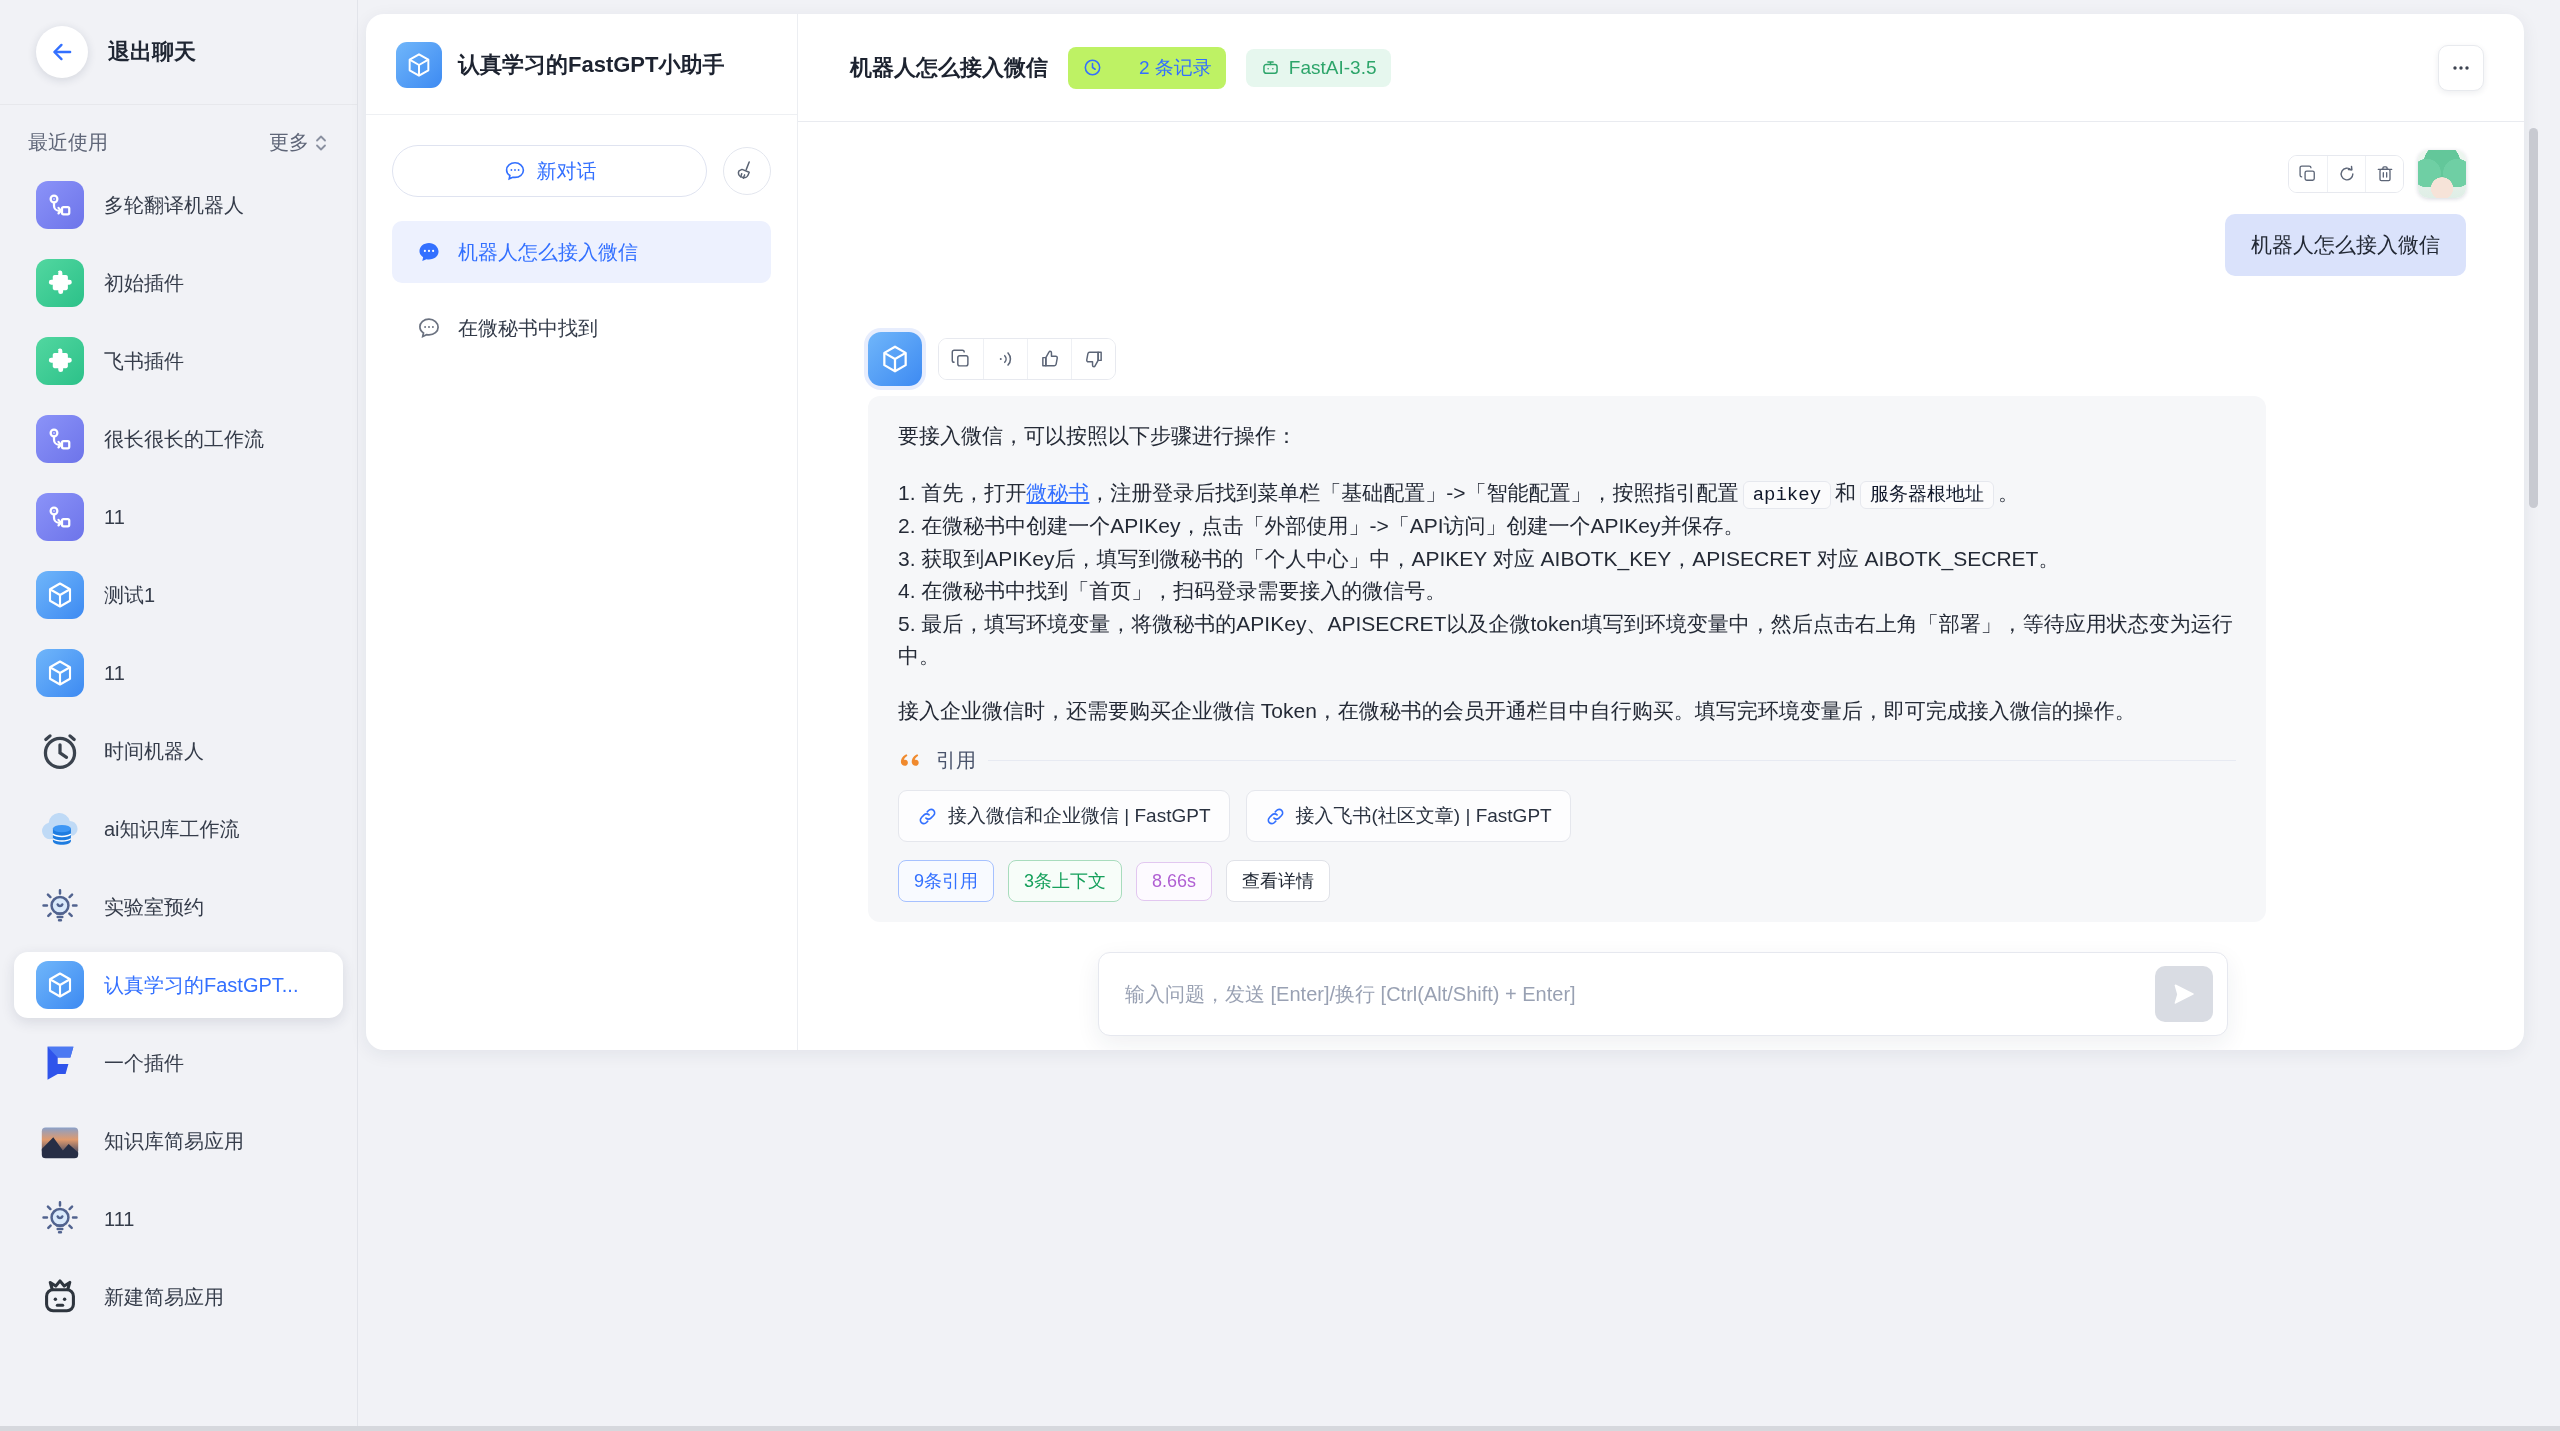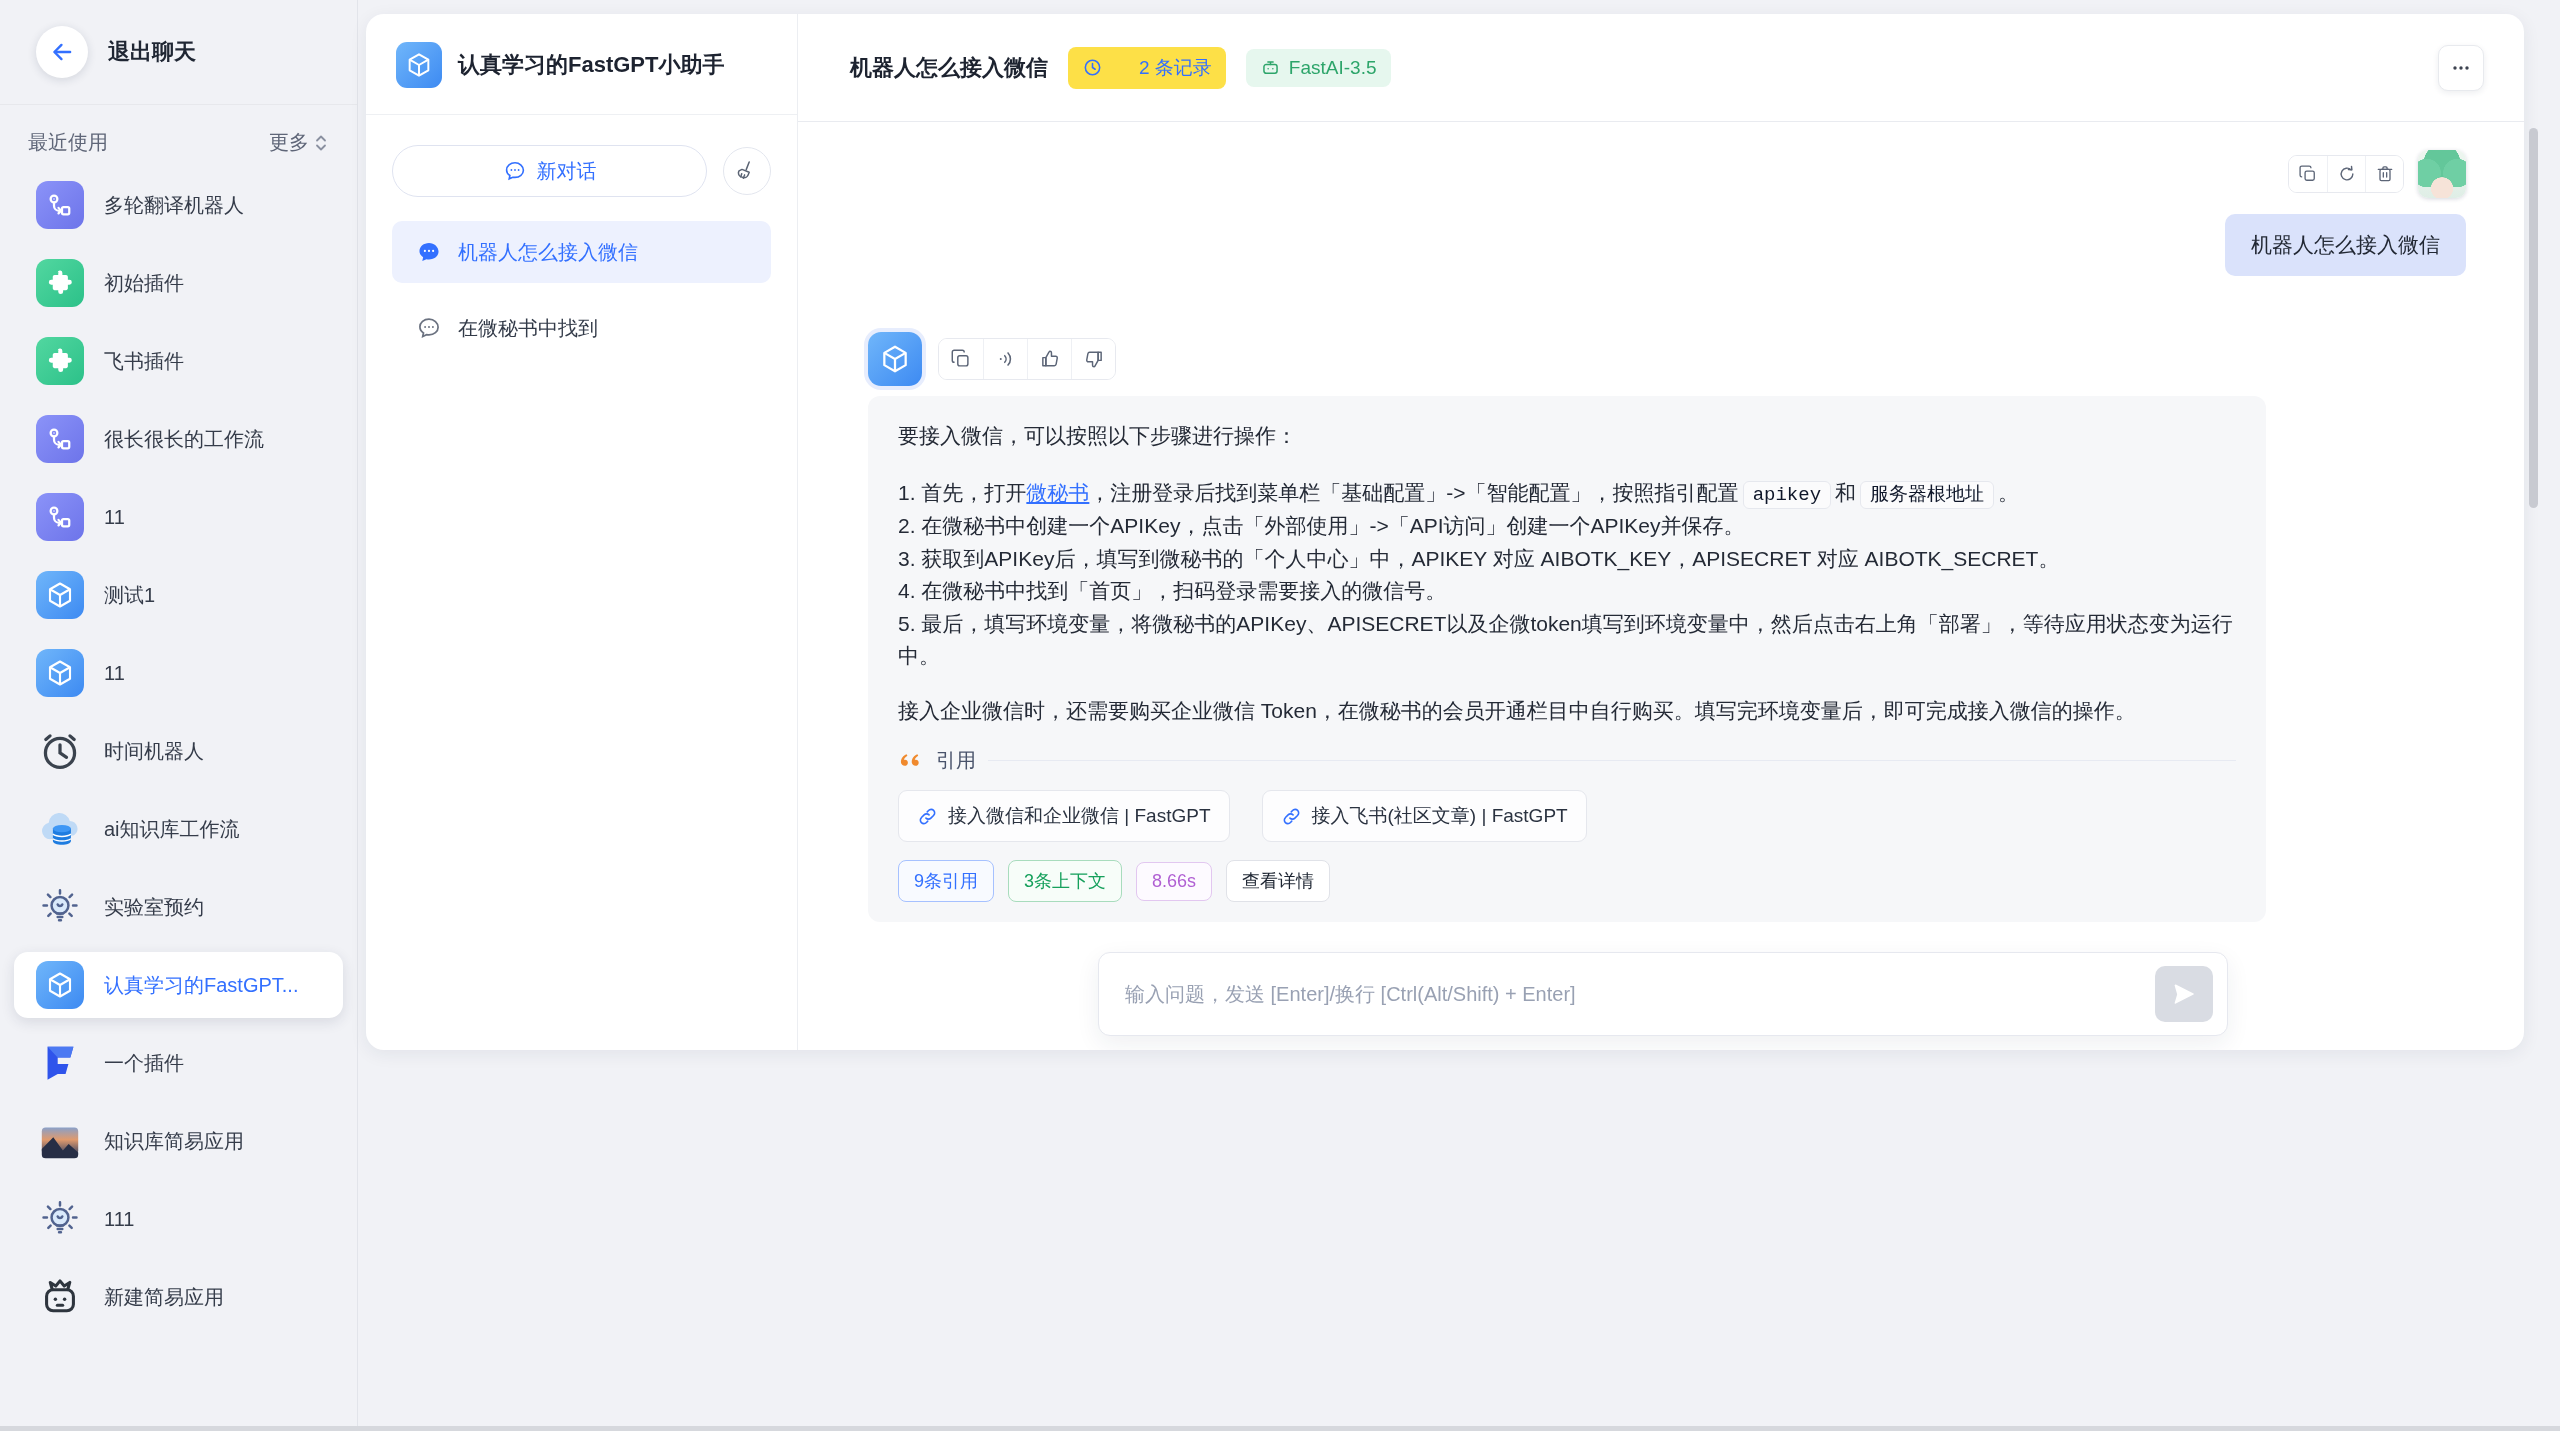--- a/index.html
+++ b/index.html
@@ -62,21 +62,21 @@
   .history-item.selected { background:#edf1fe; color:#3370ff; }
   .history-item.selected svg { color:#3370ff; }
 
   
   .chat-area { flex:1; position:relative; display:flex; flex-direction:column; }
   .chat-header { height:108px; flex:none; border-bottom:1px solid #e9ebf0;
     display:flex; align-items:center; gap:20px; padding:0 40px 0 52px; }
   .chat-title { font-size:22px; font-weight:bold; color:#1d2330; }
   .badge { display:flex; align-items:center; gap:8px; border-radius:8px; padding:8px 14px; font-size:19px; }
   .badge svg { width:21px; height:21px; }
-  .badge-records { background:#fde047; color:#3370ff;gap:36px; }
+  .badge-records { background:#bef264; color:#3370ff;gap:36px; }
   .badge-model { background:#e6f7ee; color:#2da56a; }
   .more-square { margin-left:auto; width:46px; height:46px; border-radius:10px; background:#fff;
     border:1px solid #e8eaee; box-shadow:0 2px 6px rgba(30,40,70,.08);
     display:flex; align-items:center; justify-content:center; cursor:pointer; }
   .more-square svg { width:24px; height:24px; }
 
   .messages { flex:1; padding:28px 58px 0 70px; overflow:hidden; }
   .msg-toolbar { display:flex; background:#fff; border:1px solid #e7e9ef; border-radius:9px; overflow:hidden; }
   .msg-toolbar .tb { width:44px; height:40px; display:flex; align-items:center; justify-content:center;
     color:#5c6577; border-left:1px solid #eef0f4; cursor:pointer; background:#fff; }
@@ -106,21 +106,21 @@
   .ai-card p, .ai-card li { font-size:21px; line-height:1.55; color:#242a36; }
   .ai-steps { list-style:none; margin-top:24px; }
   .inline-link { color:#3370ff; text-decoration:underline; cursor:pointer; }
   .code-chip { font-family:"Liberation Mono","DejaVu Sans Mono",monospace; font-size:19px;
     background:#fbfbfc; border:1px solid #e6e8ee; border-radius:6px; padding:2px 9px; margin:0 4px; color:#0f172a; }
   .note { margin-top:22px; }
   .quote-row { margin-top:20px; display:flex; align-items:center; gap:12px; }
   .quote-row svg { width:26px; height:22px; flex:none; }
   .quote-label { font-size:20px; color:#49536b; }
   .quote-divider { flex:1; height:1px; background:#e7eaf2; }
-  .citations { margin-top:16px; display:flex; gap:32px; }
+  .citations { margin-top:16px; display:flex; gap:16px; }
   .citation-chip { display:flex; align-items:center; gap:10px; border:1px solid #e5e7ed; background:#fdfdfe;
     border-radius:9px; padding:12px 18px; font-size:19px; color:#2a3240; cursor:pointer; }
   .citation-chip svg { width:21px; height:21px; flex:none; }
   .result-badges { margin-top:18px; display:flex; gap:14px; align-items:center; }
   .pill { border-radius:8px; padding:8px 15px; font-size:18px; background:#fff; cursor:pointer; }
   .pill-quotes  { color:#3370ff; border:1px solid #a6c1ff; background:#f8faff; }
   .pill-context { color:#16a05c; border:1px solid #a8dcbd; background:#f7fdf9; }
   .pill-time    { color:#b05fd3; border:1px solid #e2c7f0; background:#fdfaff; }
   .pill-detail  { color:#1d2532; border:1px solid #e0e2e8; background:#fff; }
 

